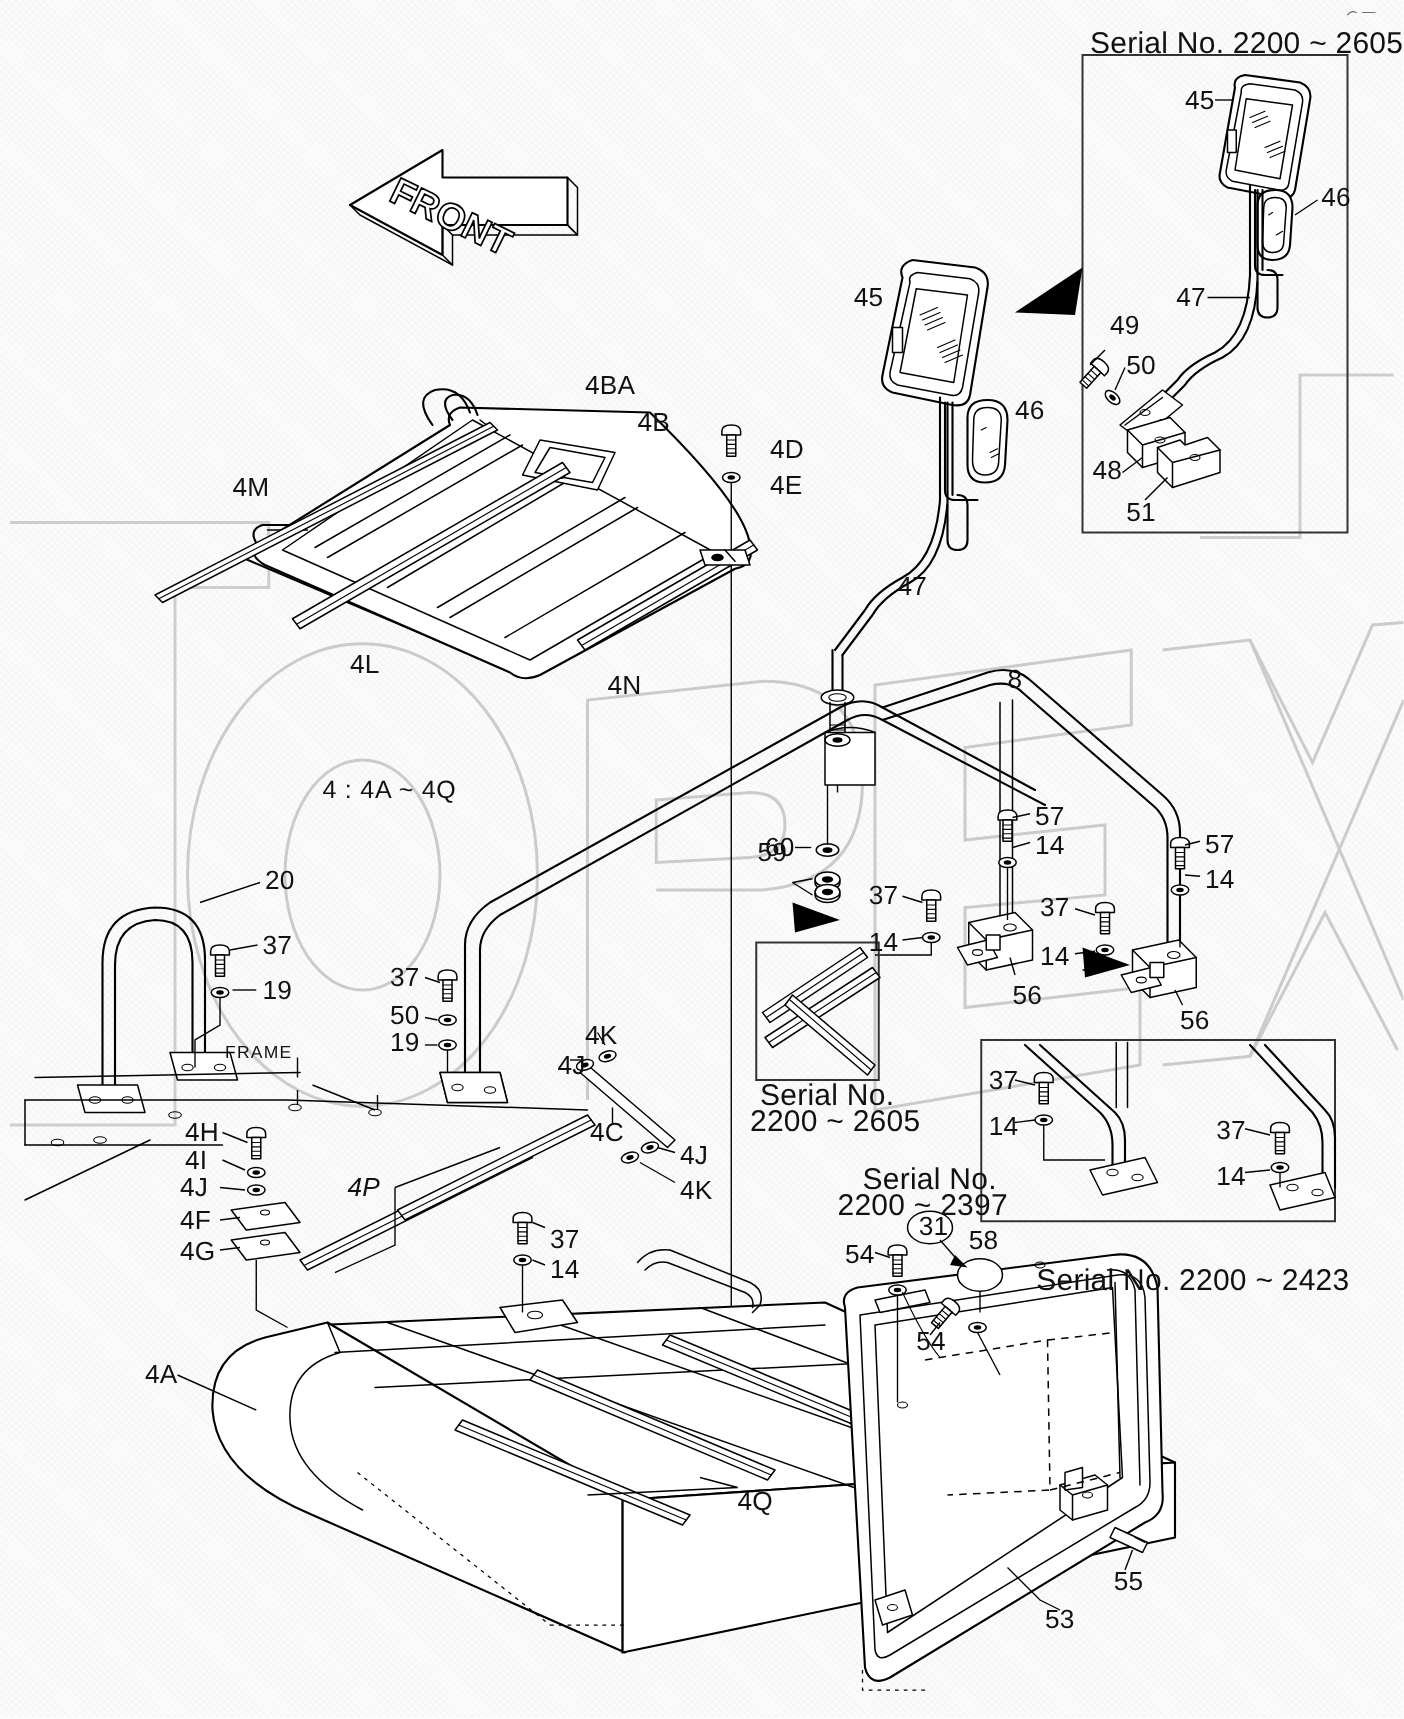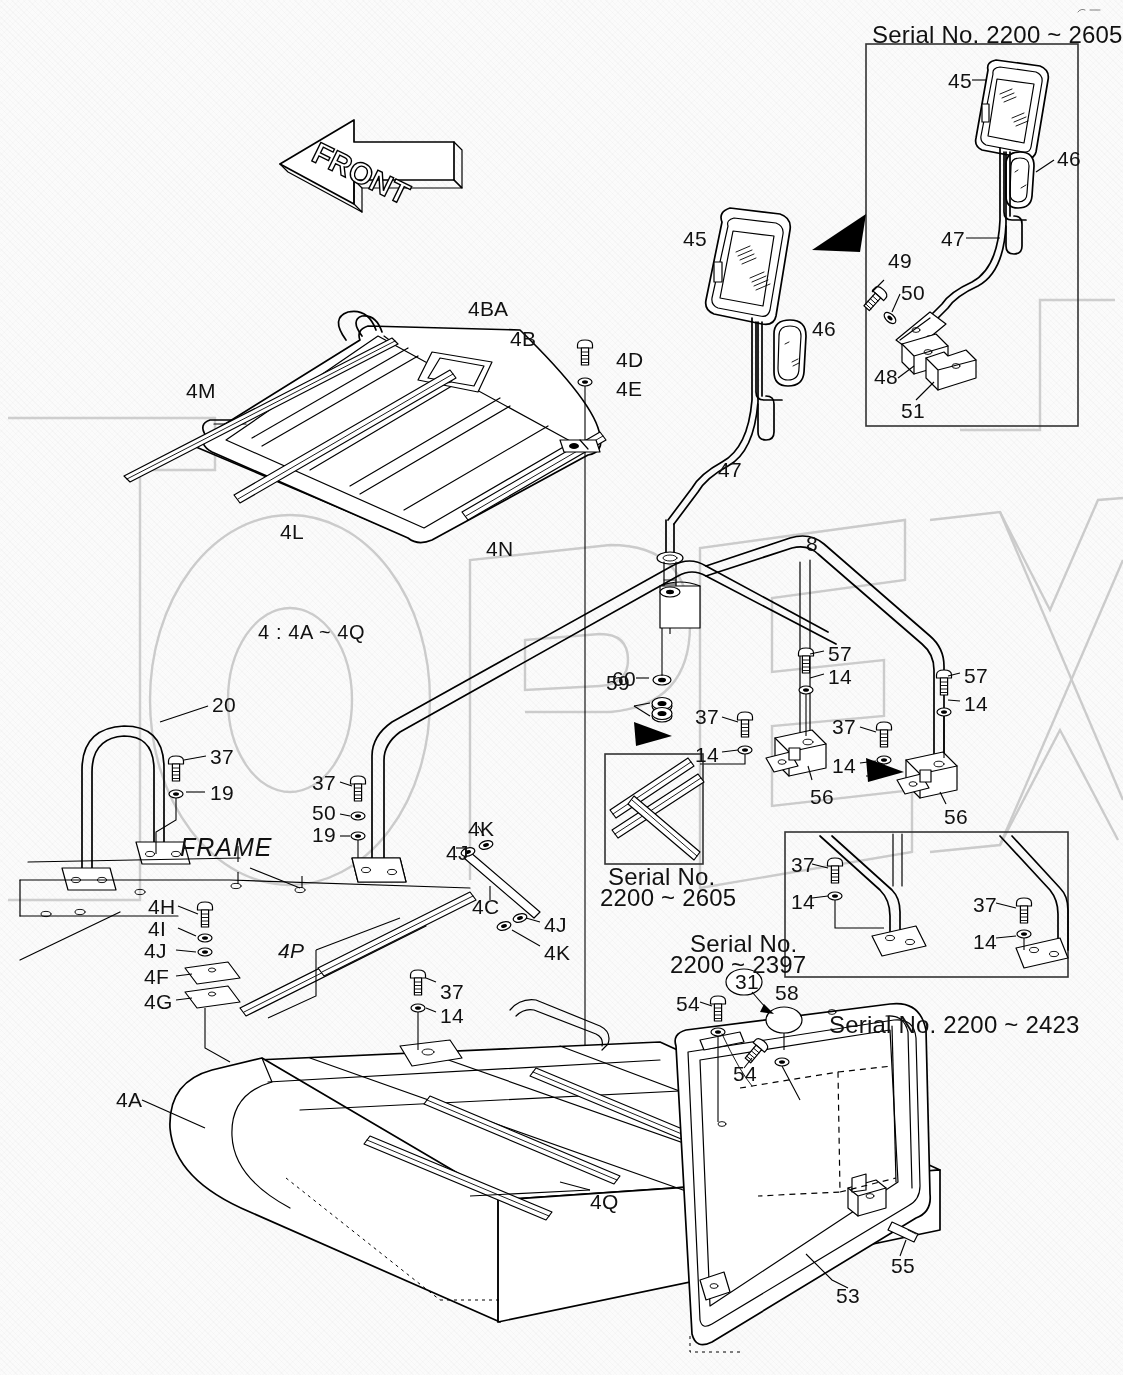--- a/index.html
+++ b/index.html
@@ -24,21 +24,21 @@
   .lbl {
     position: absolute;
     font-family: "Liberation Sans", sans-serif;
     font-size: 21px;
     line-height: 1.05;
     color: #111;
     white-space: pre;
     letter-spacing: 0.2px;
   }
   .lbl.ser { font-size: 24px; }
-  .lbl.frame { font-size: 25px; letter-spacing: 1px; font-style: italic; }
+  .lbl.frame { font-size: 14px; letter-spacing: 1px; }
   .lbl.grp { font-size: 20px; letter-spacing: 0.6px; }
 </style>
 </head>
 <body>
 
 <div id="sheet">
 
   <svg id="art" viewBox="0 0 1123 1375">
     <defs>
       <style>

